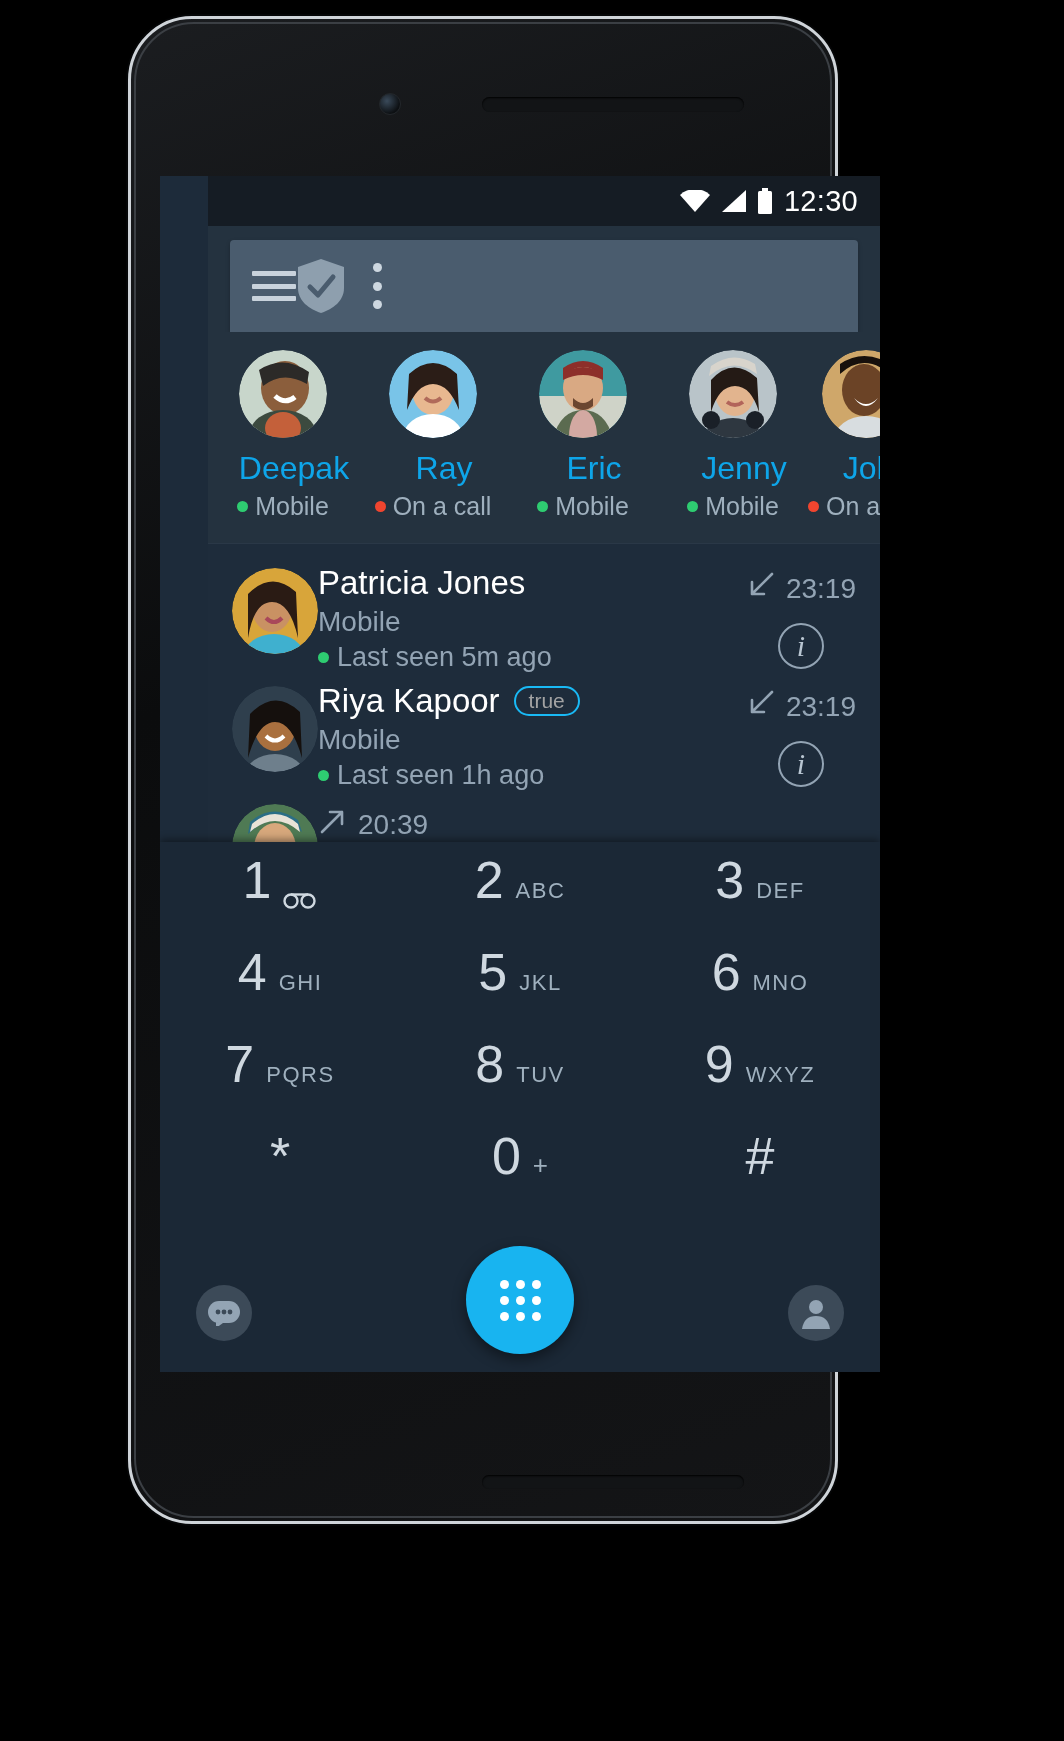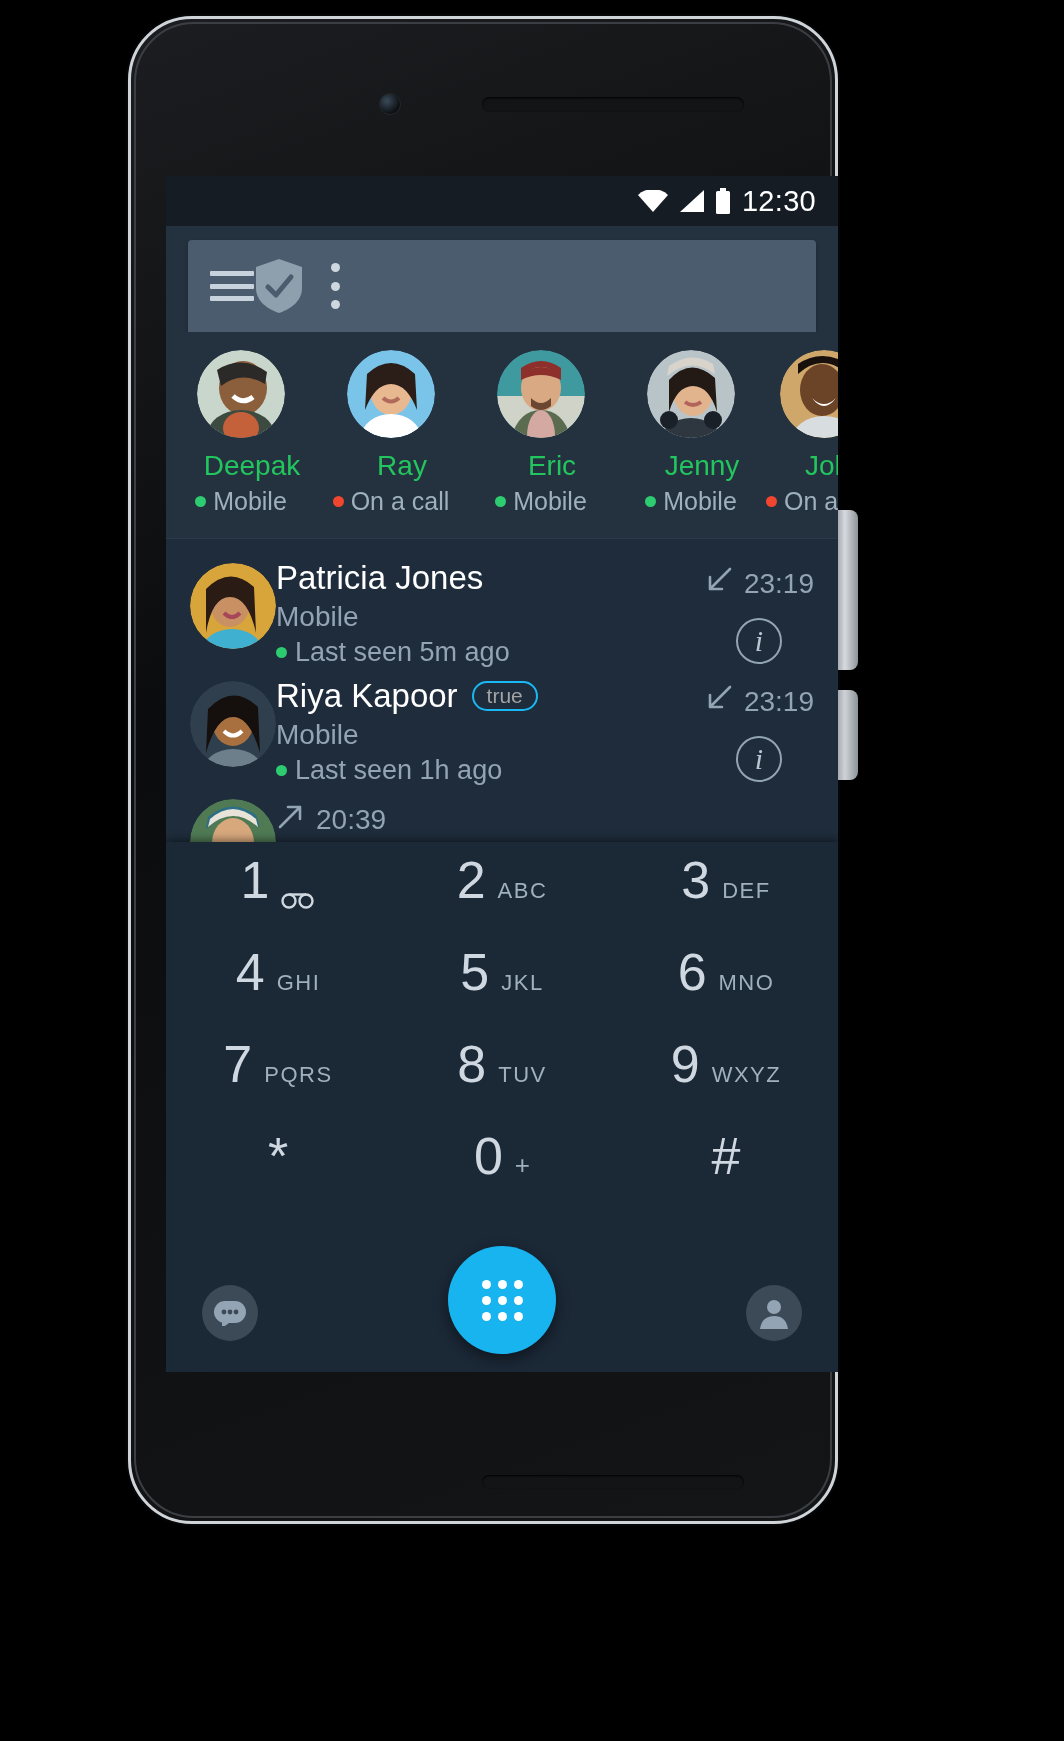--- a/index.html
+++ b/index.html
@@ -21,21 +21,21 @@
   .phone:before{content:"";position:absolute;inset:3px;border-radius:60px;border:2px solid #3b3f44;}
 
   .earpiece{position:absolute;left:351px;top:78px;width:262px;height:15px;border-radius:8px;
     background:#121416;box-shadow:inset 0 1px 2px #000;}
   .frontcam{position:absolute;left:248px;top:74px;width:20px;height:20px;border-radius:50%;
     background:radial-gradient(circle at 35% 35%,#3a4a5a,#0d1013 70%);border:1px solid #23272b;}
   .botspeaker{position:absolute;left:351px;top:1456px;width:262px;height:14px;border-radius:8px;
     background:#121416;box-shadow:inset 0 1px 2px #000;}
 
   
-  .screen{position:absolute;left:166px;top:176px;width:672px;height:1196px;background:#1d2b3a;overflow:hidden;}
+  .screen{position:absolute;left:160px;top:176px;width:672px;height:1196px;background:#1d2b3a;overflow:hidden;padding-left:48px;}
 
   
   .statusbar{height:50px;background:#151c24;display:flex;align-items:center;justify-content:flex-end;
     padding-right:22px;gap:10px;}
   .sb-time{color:#fff;font-size:29px;letter-spacing:.3px;}
   .ico-wifi{width:30px;height:22px;position:relative;}
   .ico-wifi svg,.ico-sig svg,.ico-bat svg{display:block;}
 
   
   .appbar-wrap{padding:14px 22px 0 22px;background:#24323f;}
@@ -49,21 +49,21 @@
   .shield{width:50px;height:56px;position:relative;}
   .kebab{width:10px;height:46px;display:flex;flex-direction:column;justify-content:space-between;align-items:center;margin-left:26px;cursor:pointer;}
   .kebab i{width:9px;height:9px;border-radius:50%;background:#cdd7e0;display:block;}
 
   
   .favs{background:#24323f;display:flex;padding:18px 0 22px 0;overflow:hidden;}
   .fav{flex:0 0 150px;display:flex;flex-direction:column;align-items:center;}
   .fav.clip{flex:0 0 110px;}
   .av{width:88px;height:88px;border-radius:50%;overflow:hidden;position:relative;}
   .av svg{display:block}
-  .fav-name{margin-top:12px;font-size:28px;color:#22c55e;white-space:nowrap;margin-left:22px;}
+  .fav-name{margin-top:12px;font-size:32px;color:#0ea5e9;white-space:nowrap;margin-left:22px;}
   .fav-status{margin-top:5px;font-size:25px;color:#9fb0be;display:flex;align-items:center;gap:7px;white-space:nowrap;}
   .dot{width:11px;height:11px;border-radius:50%;flex:0 0 11px;}
   .dot.green{background:#2ecc71;}
   .dot.red{background:#f0452f;}
 
   
   .calllist{background:#1e2c3b;border-top:1px solid #2a3847;}
   .call{display:flex;align-items:flex-start;padding:20px 24px 10px 24px;position:relative;height:118px;box-sizing:border-box;}
   .call .av{width:86px;height:86px;flex:0 0 86px;margin-top:4px;}
   .cinfo{flex:1;}

